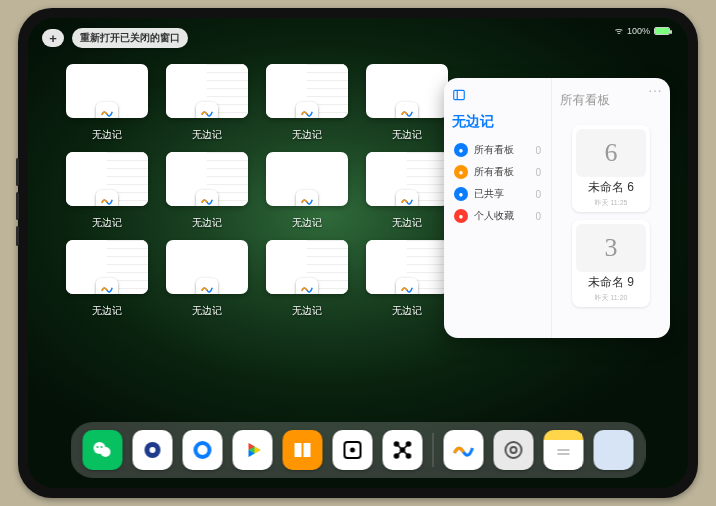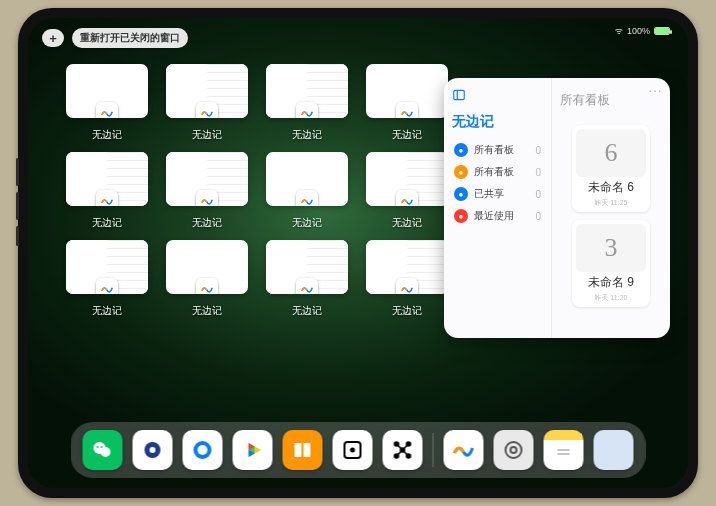--- a/index.html
+++ b/index.html
@@ -277,21 +277,21 @@
             <div class="nav-item">
               <span class="lead">
                 <span class="circle c-people">●</span>
                 <span>已共享</span>
               </span>
               <span class="count">0</span>
             </div>
             <div class="nav-item">
               <span class="lead">
                 <span class="circle c-red">●</span>
-                <span>最近使用</span>
+                <span>个人收藏</span>
               </span>
               <span class="count">0</span>
             </div>
           </div>
       </div>
       <div class="right">
         <div class="popover-more">···</div>
         <div class="popover-title grey" style="align-self:flex-start">所有看板</div>
         <div id="boards" style="display:flex;flex-direction:column;gap:8px">
             <div class="board-card">

